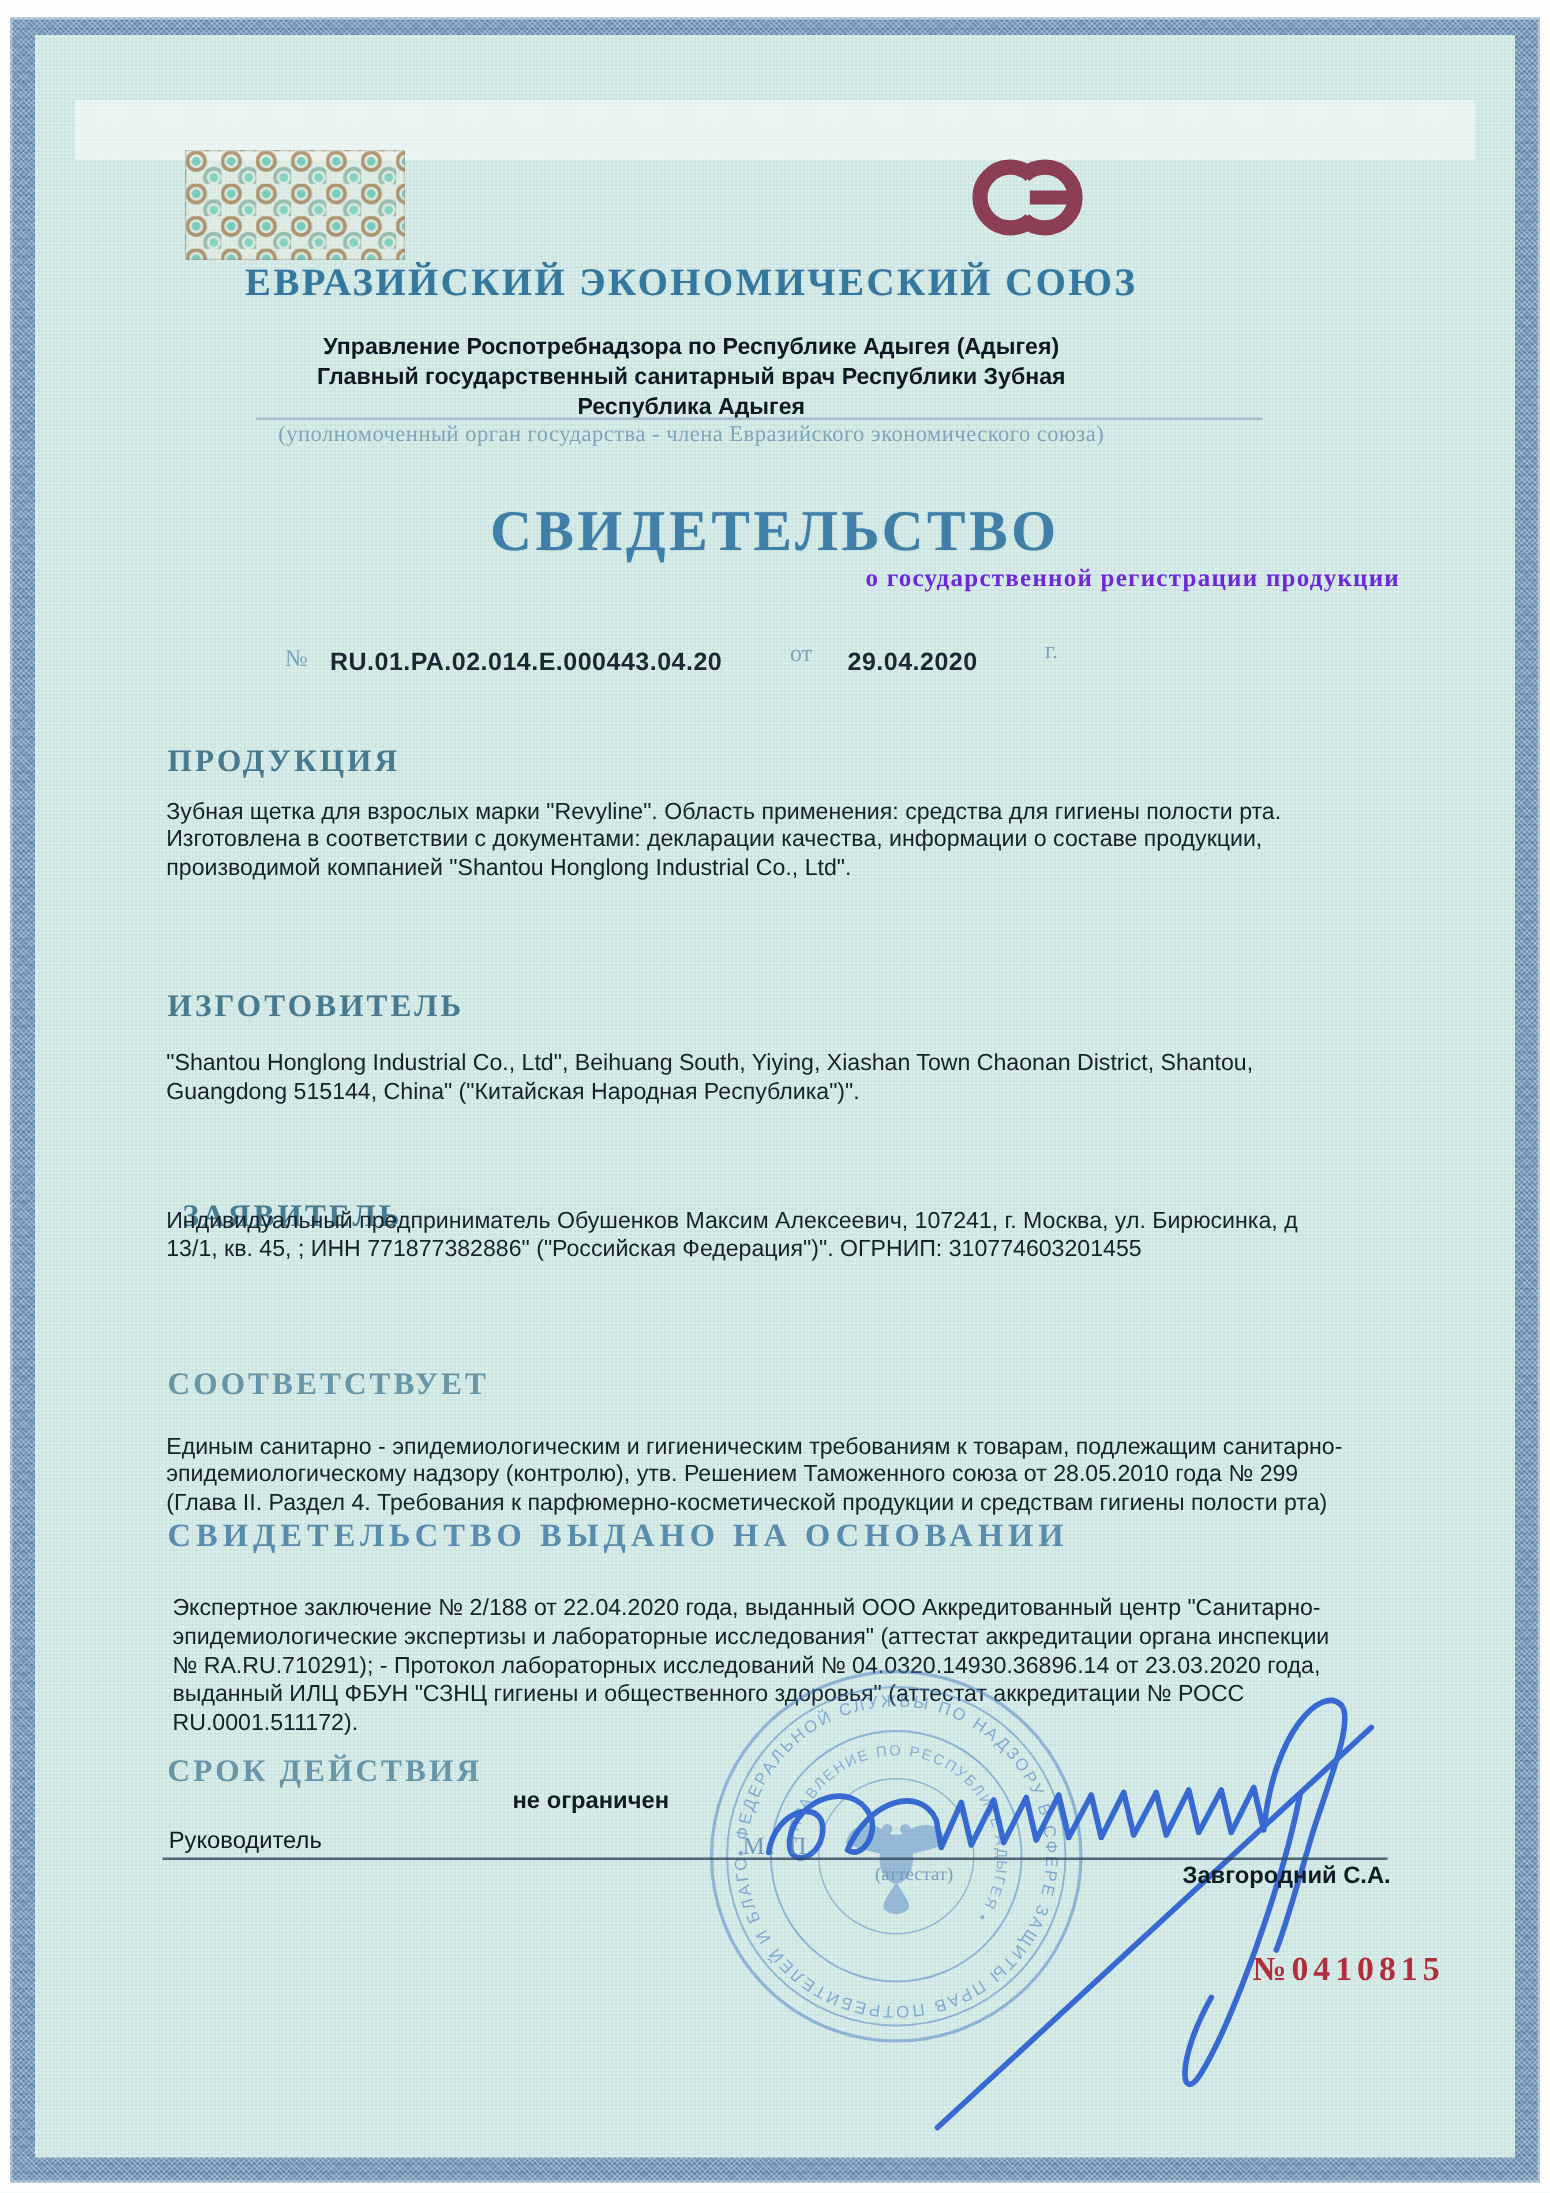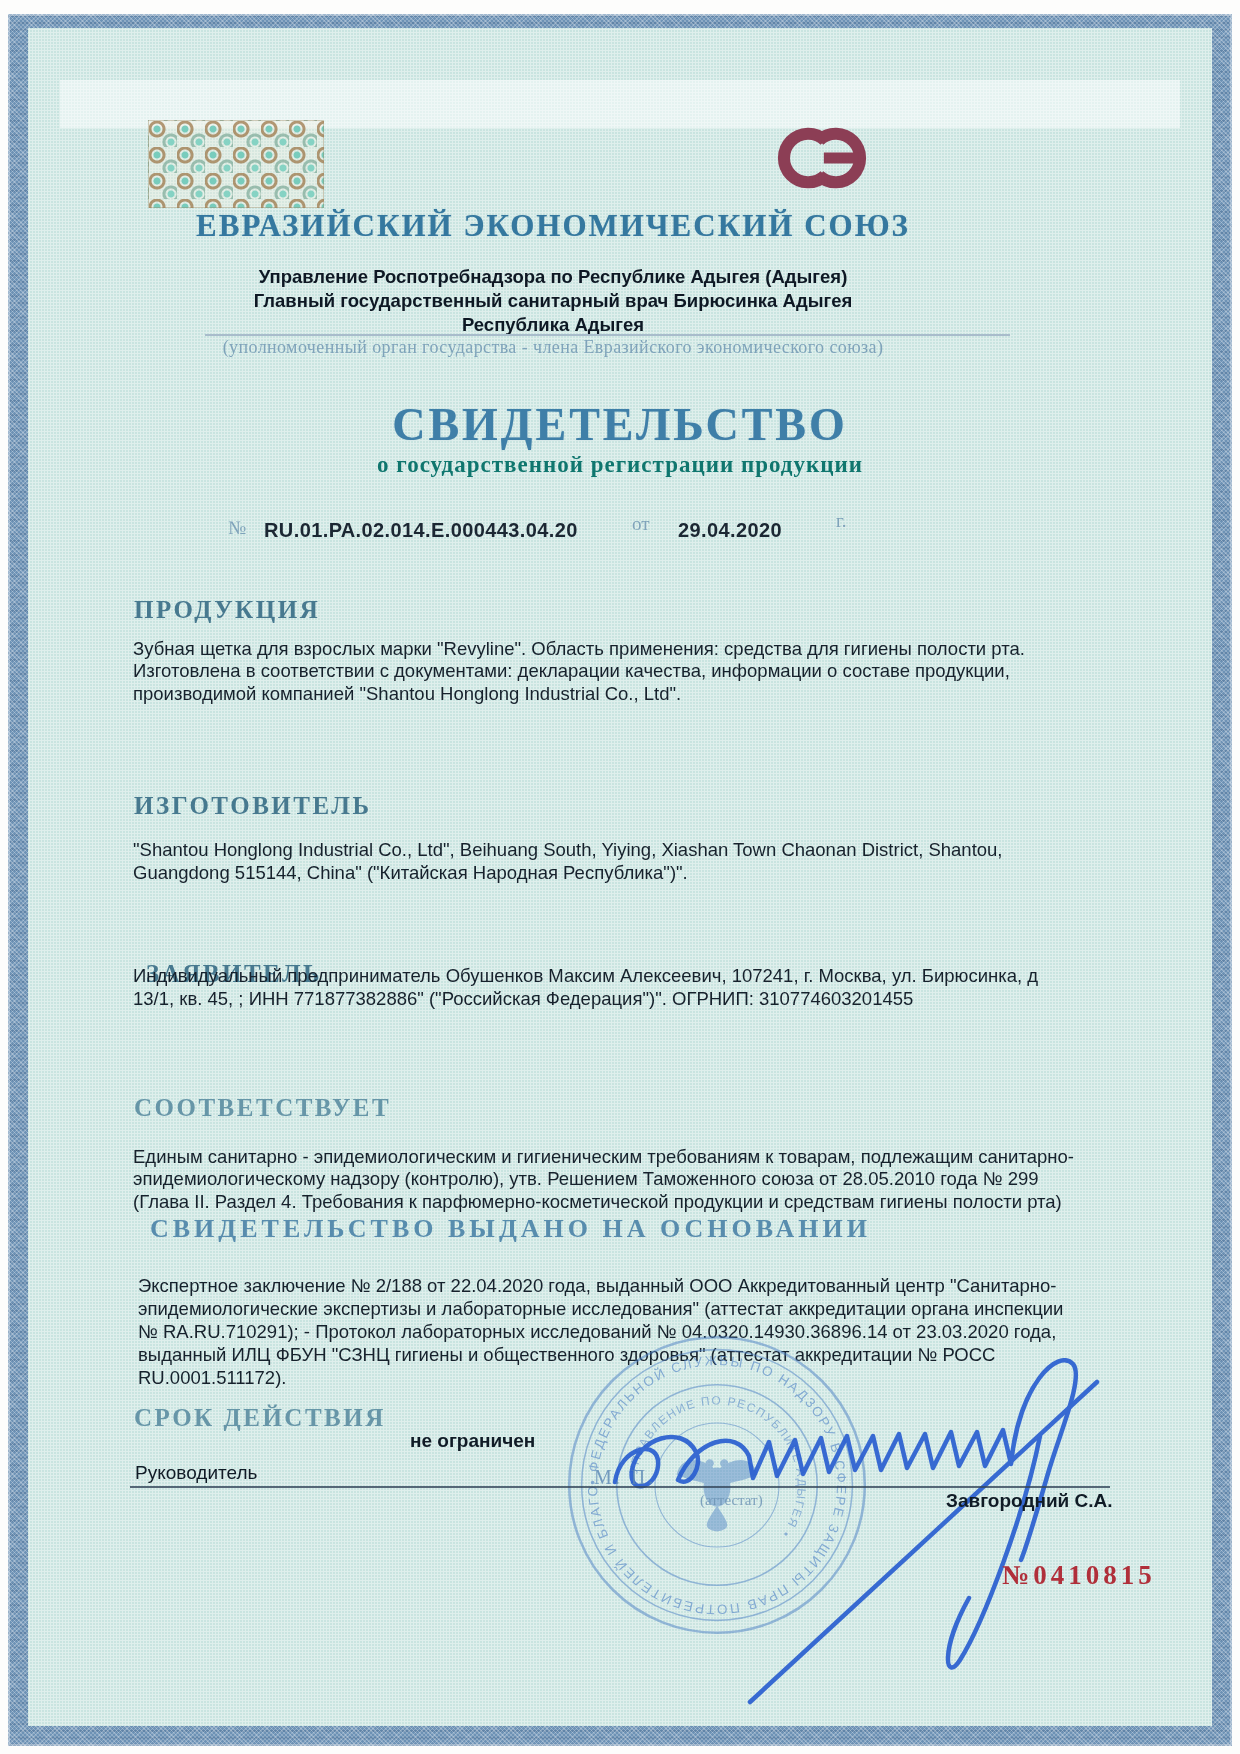--- a/index.html
+++ b/index.html
@@ -30,27 +30,27 @@
   #scan-light{position:absolute;left:60px;top:80px;right:60px;height:48px;
     background:rgba(255,255,255,.5);}
   
   .abs{position:absolute;}
   .serifh{font-family:"Liberation Serif", serif;font-weight:bold;}
   .center{text-align:center;}
   .union-title{font-size:31px;letter-spacing:2px;color:#35789f;text-shadow:0 0 1px rgba(53,120,159,.4);}
   .auth{font-size:18.5px;font-weight:700;color:#0e1824;}
   .note{font-family:"Liberation Serif", serif;font-size:18px;color:#7fa3ba;letter-spacing:.4px;}
   .doc-title{font-size:46px;letter-spacing:3px;color:#3f7fa8;text-shadow:0 0 1px rgba(63,127,168,.45);}
-  .doc-subtitle{font-size:23px;letter-spacing:1px;color:#0f766e;}
+  .doc-subtitle{font-size:20px;letter-spacing:1px;color:#6d28d9;text-align:right;}
   .formlbl{font-family:"Liberation Serif", serif;font-size:19px;color:#7fa3ba;}
   .typed{font-size:20px;font-weight:600;color:#1c2733;letter-spacing:.4px;}
   .sec-h{font-family:"Liberation Serif", serif;font-weight:bold;font-size:25px;letter-spacing:2.5px;}
   .h-dark{color:#47798f;}
   .h-faded{color:#6796a8;}
-  .h-mid{color:#4b83a8;letter-spacing:4px;font-size:26px;margin-left:16px;}
+  .h-mid{color:#4b83a8;letter-spacing:4px;font-size:26px;}
   .body-par{font-size:18.5px;line-height:22.3px;color:#16212c;}
   .body-par2{font-size:18.5px;line-height:23px;color:#16212c;}
   .bold-val{font-size:19px;font-weight:700;color:#101b26;}
   .plain{font-size:19px;color:#101b26;}
   .mp{font-family:"Liberation Serif", serif;font-size:20px;color:#5a87b5;opacity:.8;letter-spacing:3px;}
   .caption{font-family:"Liberation Serif", serif;font-size:15px;color:#6e94b5;opacity:.85;}
   .footnote{font-family:"Liberation Serif", serif;font-size:19px;line-height:22px;color:#3d6f94;
             text-align:justify;letter-spacing:.3px;}
   .serial{font-family:"Liberation Serif", serif;font-weight:bold;font-size:27px;color:#b02f3a;letter-spacing:4px;}
   .imprint{font-size:12.5px;color:#5d7fb2;letter-spacing:.3px;}
@@ -86,21 +86,21 @@
       <g fill="none" stroke="#8c3e55" stroke-width="13">
         <path d="M 63 15 A 26 26 0 1 0 63 53"></path>
         <path d="M 57 15 A 26 26 0 1 1 57 53"></path>
         <line x1="62" y1="34" x2="99" y2="34" stroke-width="12"></line>
       </g>
     </svg>
   </div>
 
   <div class="abs serifh center union-title" style="left:108px;top:208px;width:890px;">ЕВРАЗИЙСКИЙ ЭКОНОМИЧЕСКИЙ СОЮЗ</div>
   <div class="abs auth center" style="left:108px;top:266px;width:890px;">Управление Роспотребнадзора по Республике Адыгея (Адыгея)</div>
-  <div class="abs auth center" style="left:108px;top:290px;width:890px;">Главный государственный санитарный врач Бирюсинка Адыгея</div>
+  <div class="abs auth center" style="left:108px;top:290px;width:890px;">Главный государственный санитарный врач Республики Зубная</div>
   <div class="abs auth center" style="left:108px;top:314px;width:890px;">Республика Адыгея</div>
   <div class="abs head-rule" style="left:205px;top:334px;width:805px;"></div>
   <div class="abs note center" style="left:108px;top:337px;width:890px;">(уполномоченный орган государства - члена Евразийского экономического союза)</div>
 
   <div class="abs serifh center doc-title" style="left:120px;top:398px;width:1000px;">СВИДЕТЕЛЬСТВО</div>
   <div class="abs serifh center doc-subtitle" style="left:120px;top:452px;width:1000px;">о государственной регистрации продукции</div>
 
   <div class="abs formlbl" style="left:228px;top:517px;">№</div>
   <div class="abs typed" style="left:264px;top:519px;">RU.01.РА.02.014.Е.000443.04.20</div>
   <div class="abs formlbl" style="left:632px;top:513px;">от</div>

